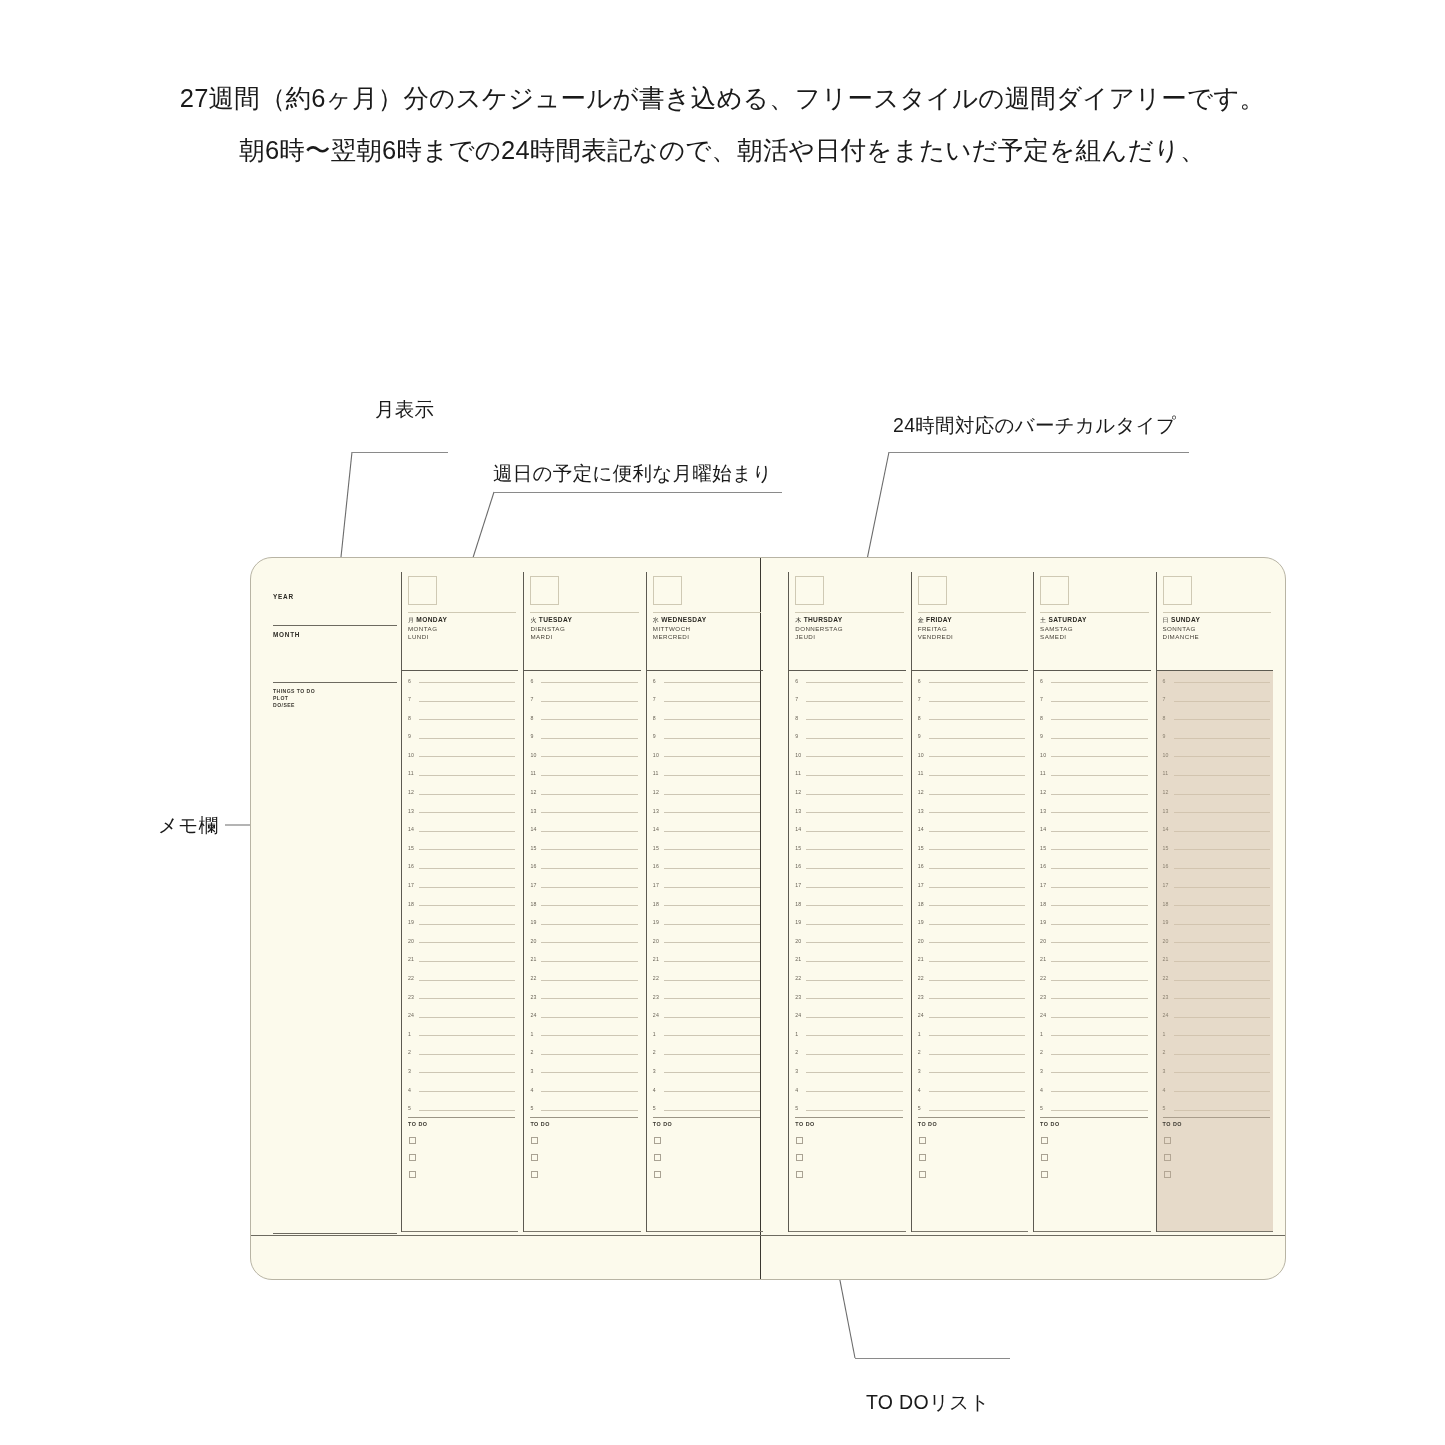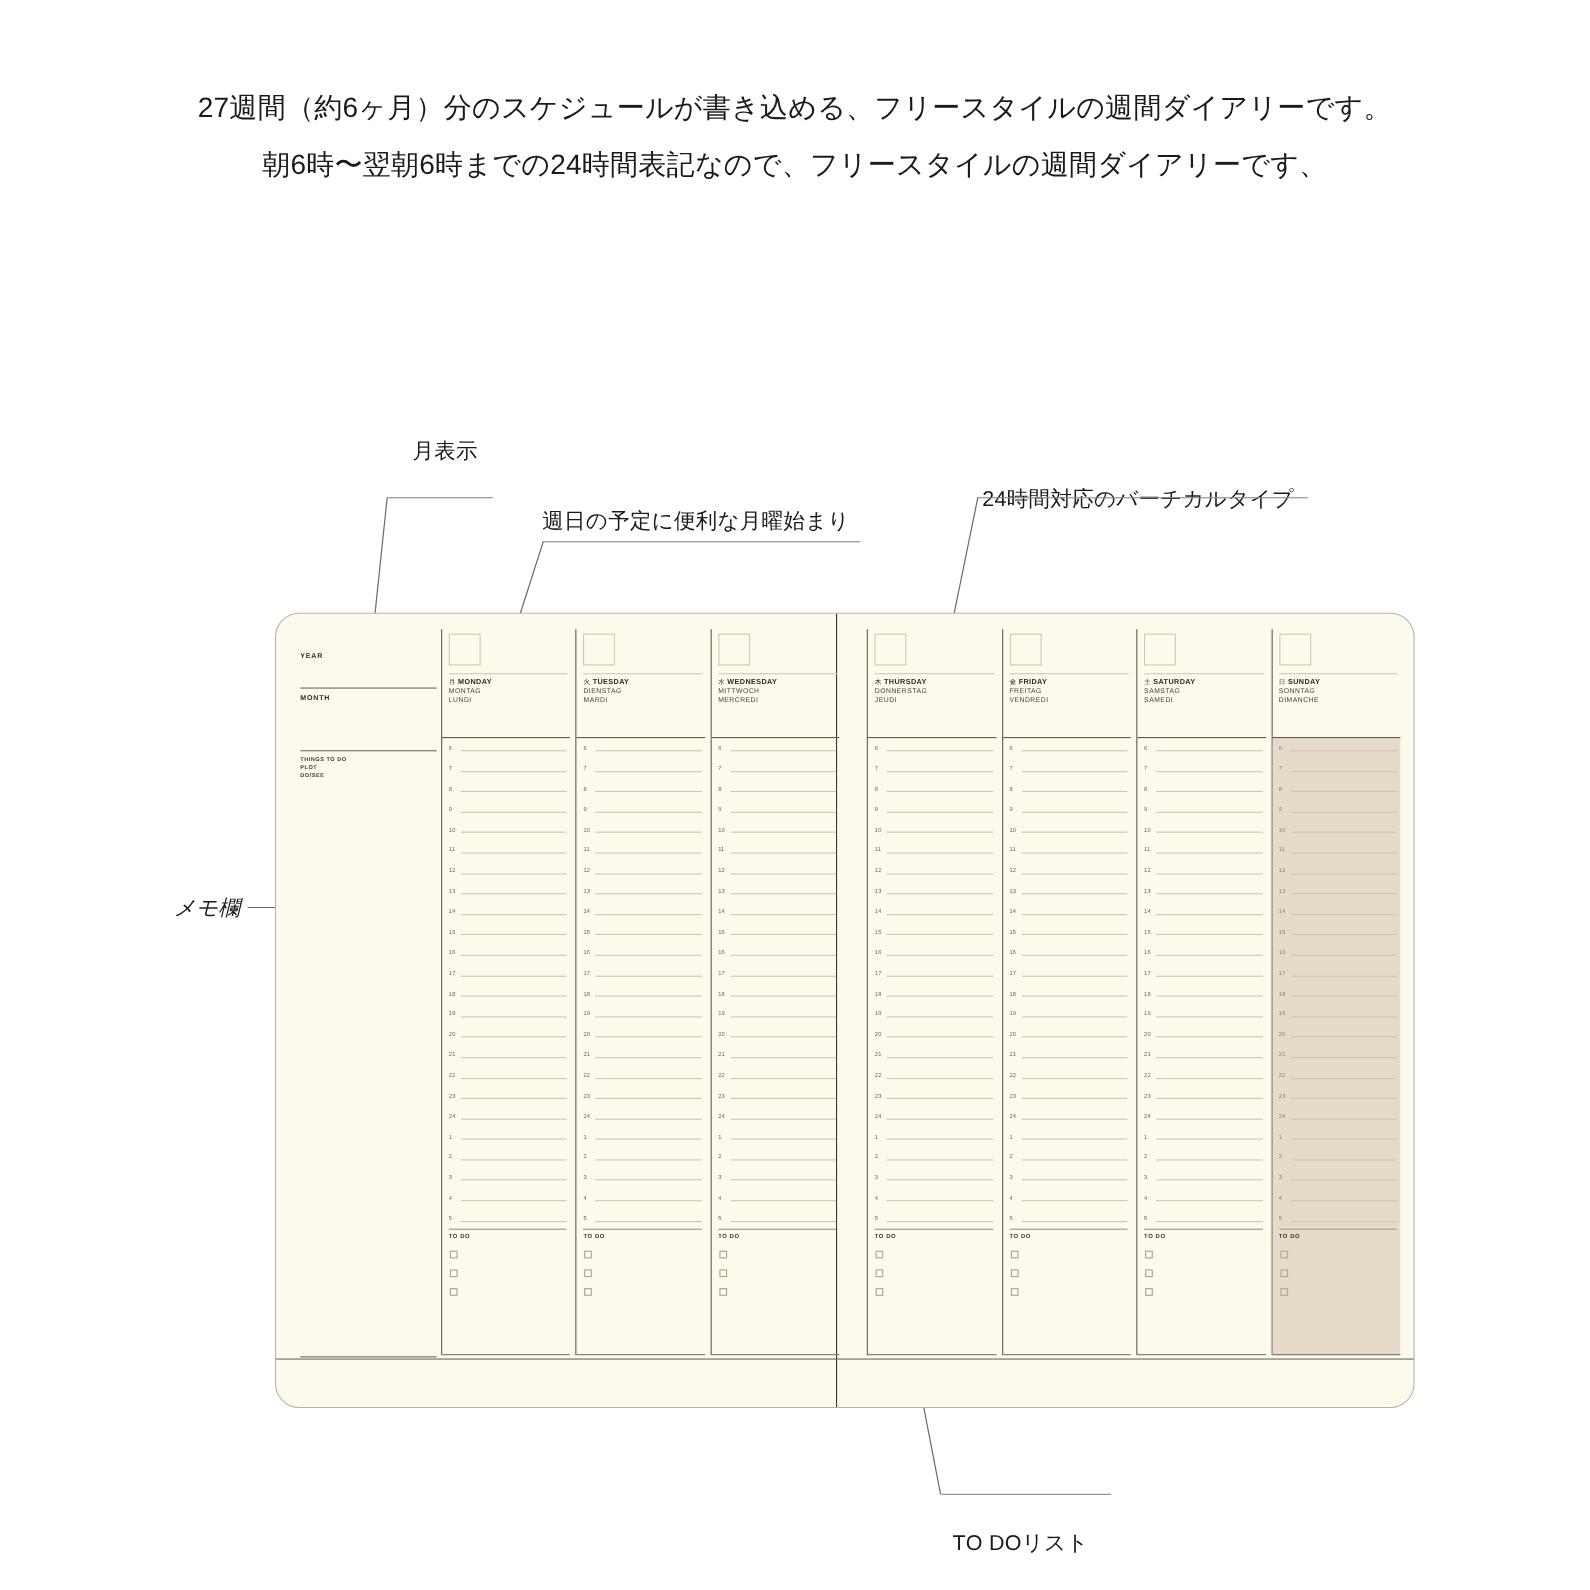--- a/index.html
+++ b/index.html
@@ -291,21 +291,21 @@
     height: 9px;
     border-radius: 50%;
     background: #1a1a1a;
   }
 </style>
 </head>
 <body>
 
 <div class="intro">
   <span class="line">27週間（約6ヶ月）分のスケジュールが書き込める、フリースタイルの週間ダイアリーです。</span>
-  <span class="line">朝6時〜翌朝6時までの24時間表記なので、フリースタイルの週間ダイアリーです、</span>
+  <span class="line">朝6時〜翌朝6時までの24時間表記なので、朝活や日付をまたいだ予定を組んだり、</span>
 </div>
 
 <svg class="leader-svg" viewBox="0 0 1445 1445">
 
   <line x1="352" y1="452" x2="330" y2="662" stroke="#6b6b6b" stroke-width="1.1"></line>
 
   <line x1="494" y1="492" x2="462" y2="592" stroke="#6b6b6b" stroke-width="1.1"></line>
 
   <polyline points="889,452 889,452 824,770" fill="none" stroke="#6b6b6b" stroke-width="1.1"></polyline>
 
@@ -315,25 +315,25 @@
 </svg>
 
 <div class="callout-label" style="left:375px; top:396px;">月表示</div>
 <div class="callout-underline" style="left:352px; top:452px; width:96px;"></div>
 <div class="dot" style="left:326px; top:658px;"></div>
 
 <div class="callout-label" style="left:493px; top:460px;">週日の予定に便利な月曜始まり</div>
 <div class="callout-underline" style="left:494px; top:492px; width:288px;"></div>
 <div class="dot" style="left:458px; top:588px;"></div>
 
-<div class="callout-label" style="left:893px; top:440px;">24時間対応のバーチカルタイプ</div>
+<div class="callout-label" style="left:893px; top:412px;">24時間対応のバーチカルタイプ</div>
 <div class="callout-underline" style="left:889px; top:452px; width:300px;"></div>
 <div class="dot" style="left:820px; top:766px;"></div>
 
-<div class="callout-label" style="left:158px; top:812px;font-style:italic;">メモ欄</div>
+<div class="callout-label" style="left:158px; top:812px;">メモ欄</div>
 <div class="dot" style="left:318px; top:821px;"></div>
 
 <div class="callout-label" style="left:866px; top:1389px;">TO DOリスト</div>
 <div class="callout-underline" style="left:855px; top:1358px; width:155px;"></div>
 <div class="dot" style="left:821px; top:1199px;"></div>
 
 <div class="spread">
   <div class="spread-inner">
 
     <div class="gutter"></div>

